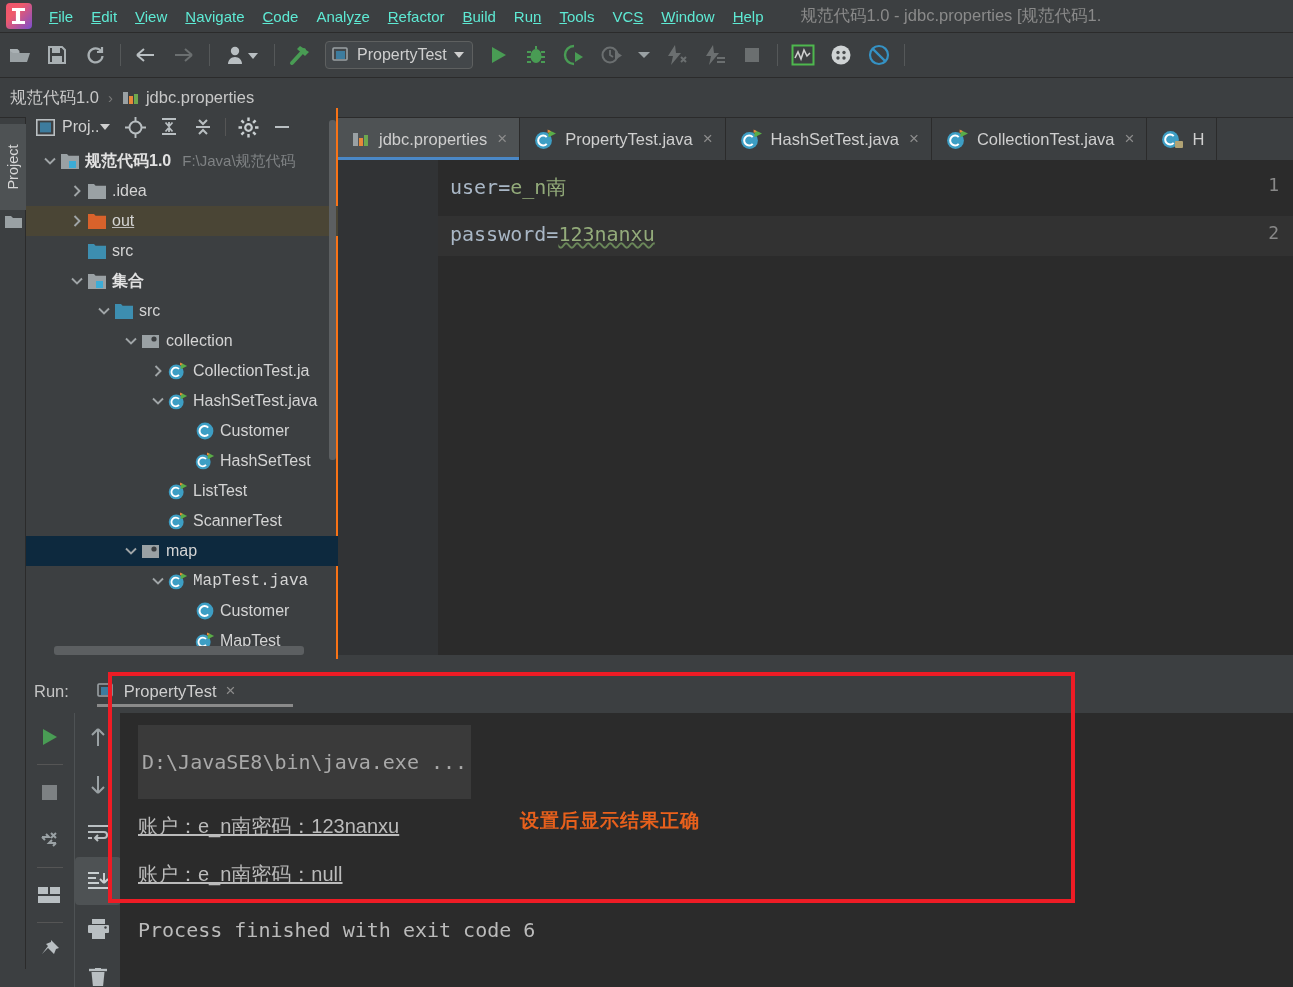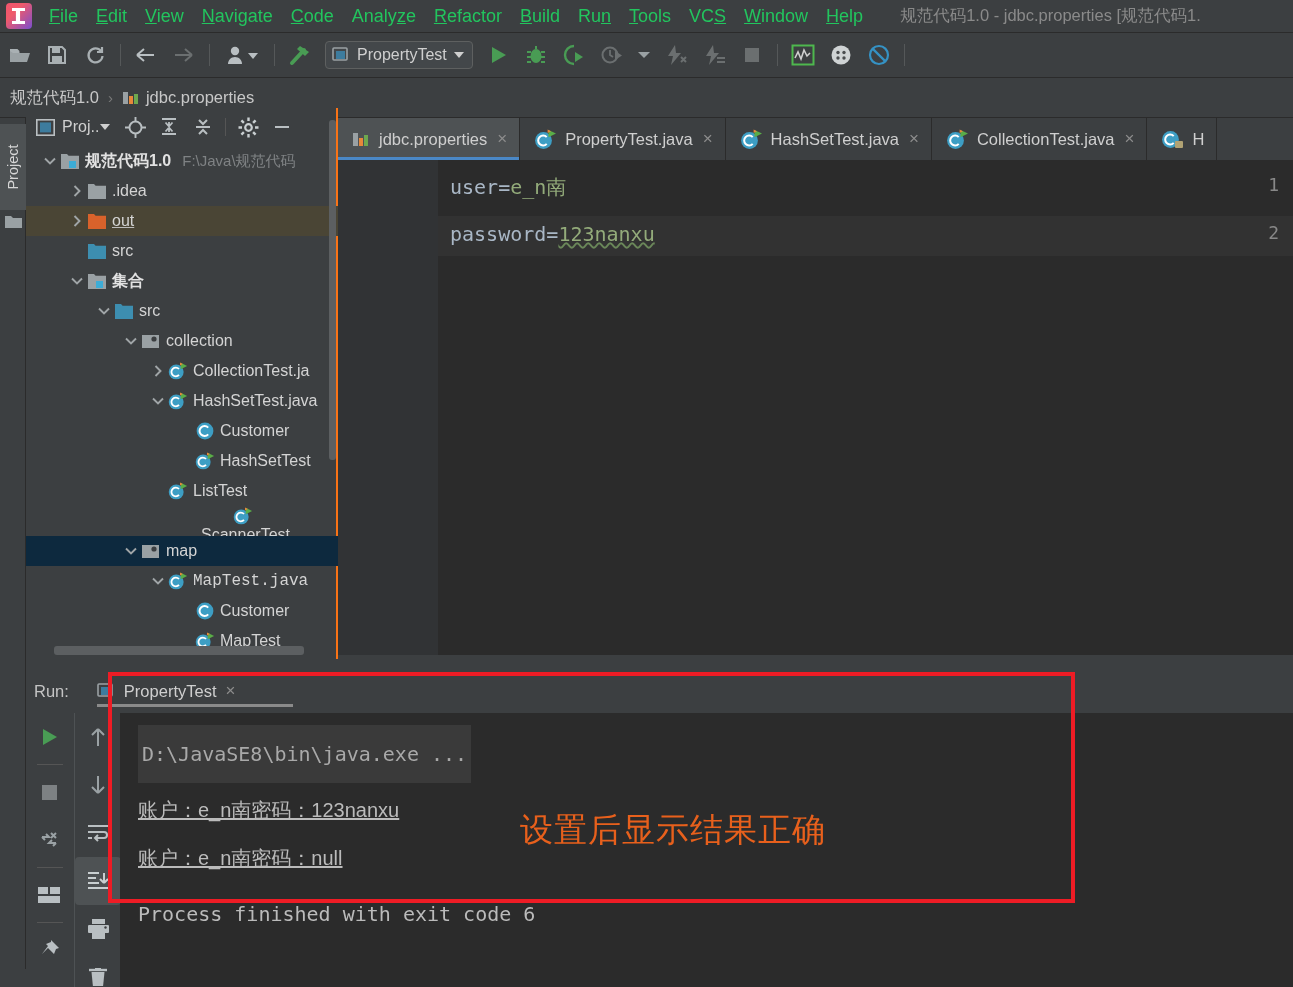--- a/index.html
+++ b/index.html
@@ -23,21 +23,21 @@
     border-radius: 4px; position: relative; overflow: hidden;
     background: linear-gradient(135deg,#f0546c 0%,#ef5a6b 35%,#7a4ed0 100%);
     flex: 0 0 auto;
   }
   .ij-logo::after {
     content: ""; position: absolute; left: 6px; top: 5px;
     width: 13px; height: 16px; background: #ffffff;
     clip-path: polygon(0 0,100% 0,100% 18%,62% 18%,62% 82%,100% 82%,100% 100%,0 100%,0 82%,30% 82%,30% 18%,0 18%);
   }
   .menu-item {
-    font-size: 18px; color: #22c55e; padding: 3px 9px; white-space: nowrap;
+    font-size: 15px; color: #5eead4; padding: 3px 9px; white-space: nowrap;
     cursor: default;
   }
   .menu-item span.acc { text-decoration: underline; }
   .win-title {
     font-size: 16.5px; color: #8a8a8a; margin-left: 28px; white-space: nowrap;
     overflow: hidden;
   }
 
   
   .toolbar {
@@ -206,32 +206,32 @@
 
   .console {
     position: absolute; left: 94px; top: 44px; width: 1173px; height: 274px;
     background: #2b2b2b; padding: 12px 0 0 18px;
   }
   .cline {
     font-size: 20px; font-family: "DejaVu Sans Mono", monospace;
     color: #bbbbbb; white-space: pre; margin-bottom: 6px; line-height: 42px;
   }
   .cline.cmd { color: #a9a9a9; background: #3a3a3a; display: inline-block;
-               padding: 8px 4px; }
+               padding: 16px 4px; }
   .cline.cn { font-family: "Liberation Sans", sans-serif; text-decoration: underline; }
 
   
   .annot-box {
     position: absolute; left: 108px; top: 672px; width: 967px; height: 231px;
     border: 4px solid #ee1c25; pointer-events: none; z-index: 40;
   }
   .annot-text {
     position: absolute; left: 520px; top: 808px; z-index: 41;
-    font-size: 33px; color: #e8601c; font-family: "DejaVu Serif", serif;
-    font-weight: normal; letter-spacing: 1px; white-space: nowrap;
+    font-size: 19px; color: #e8601c; font-family: "DejaVu Serif", serif;
+    font-weight: bold; letter-spacing: 1px; white-space: nowrap;
   }
 
   .editor-bottom-strip {
     position: absolute; left: 338px; top: 655px; width: 955px; height: 14px;
     background: #3c3f41;
   }
 </style>
 </head>
 <body>
 
@@ -601,21 +601,21 @@
           <span class="tico">
             <svg width="22" height="20" viewBox="0 0 22 20">
               <circle cx="9" cy="11" r="8.2" fill="#3d9ec4"></circle>
               <path d="M12.1 7.8a4.8 4.8 0 1 0 0 6.5" stroke="#ffffff" stroke-width="2" fill="none"></path>
               <path d="M14 1 L21 4.4 L14 8z" fill="#5aad48"></path>
               <path d="M13.2 0.6 L16.4 2.2 L13.2 4z" fill="#e8883a"></path>
             </svg>
           </span>
           <span class="tlabel">ListTest</span>
         </div>
-        <div class="trow" style="padding-left: 122px; flex-direction: column;">
+        <div class="trow" style="padding-left: 122px;">
           <span class="twist"></span>
           <span class="tico">
             <svg width="22" height="20" viewBox="0 0 22 20">
               <circle cx="9" cy="11" r="8.2" fill="#3d9ec4"></circle>
               <path d="M12.1 7.8a4.8 4.8 0 1 0 0 6.5" stroke="#ffffff" stroke-width="2" fill="none"></path>
               <path d="M14 1 L21 4.4 L14 8z" fill="#5aad48"></path>
               <path d="M13.2 0.6 L16.4 2.2 L13.2 4z" fill="#e8883a"></path>
             </svg>
           </span>
           <span class="tlabel">ScannerTest</span>

